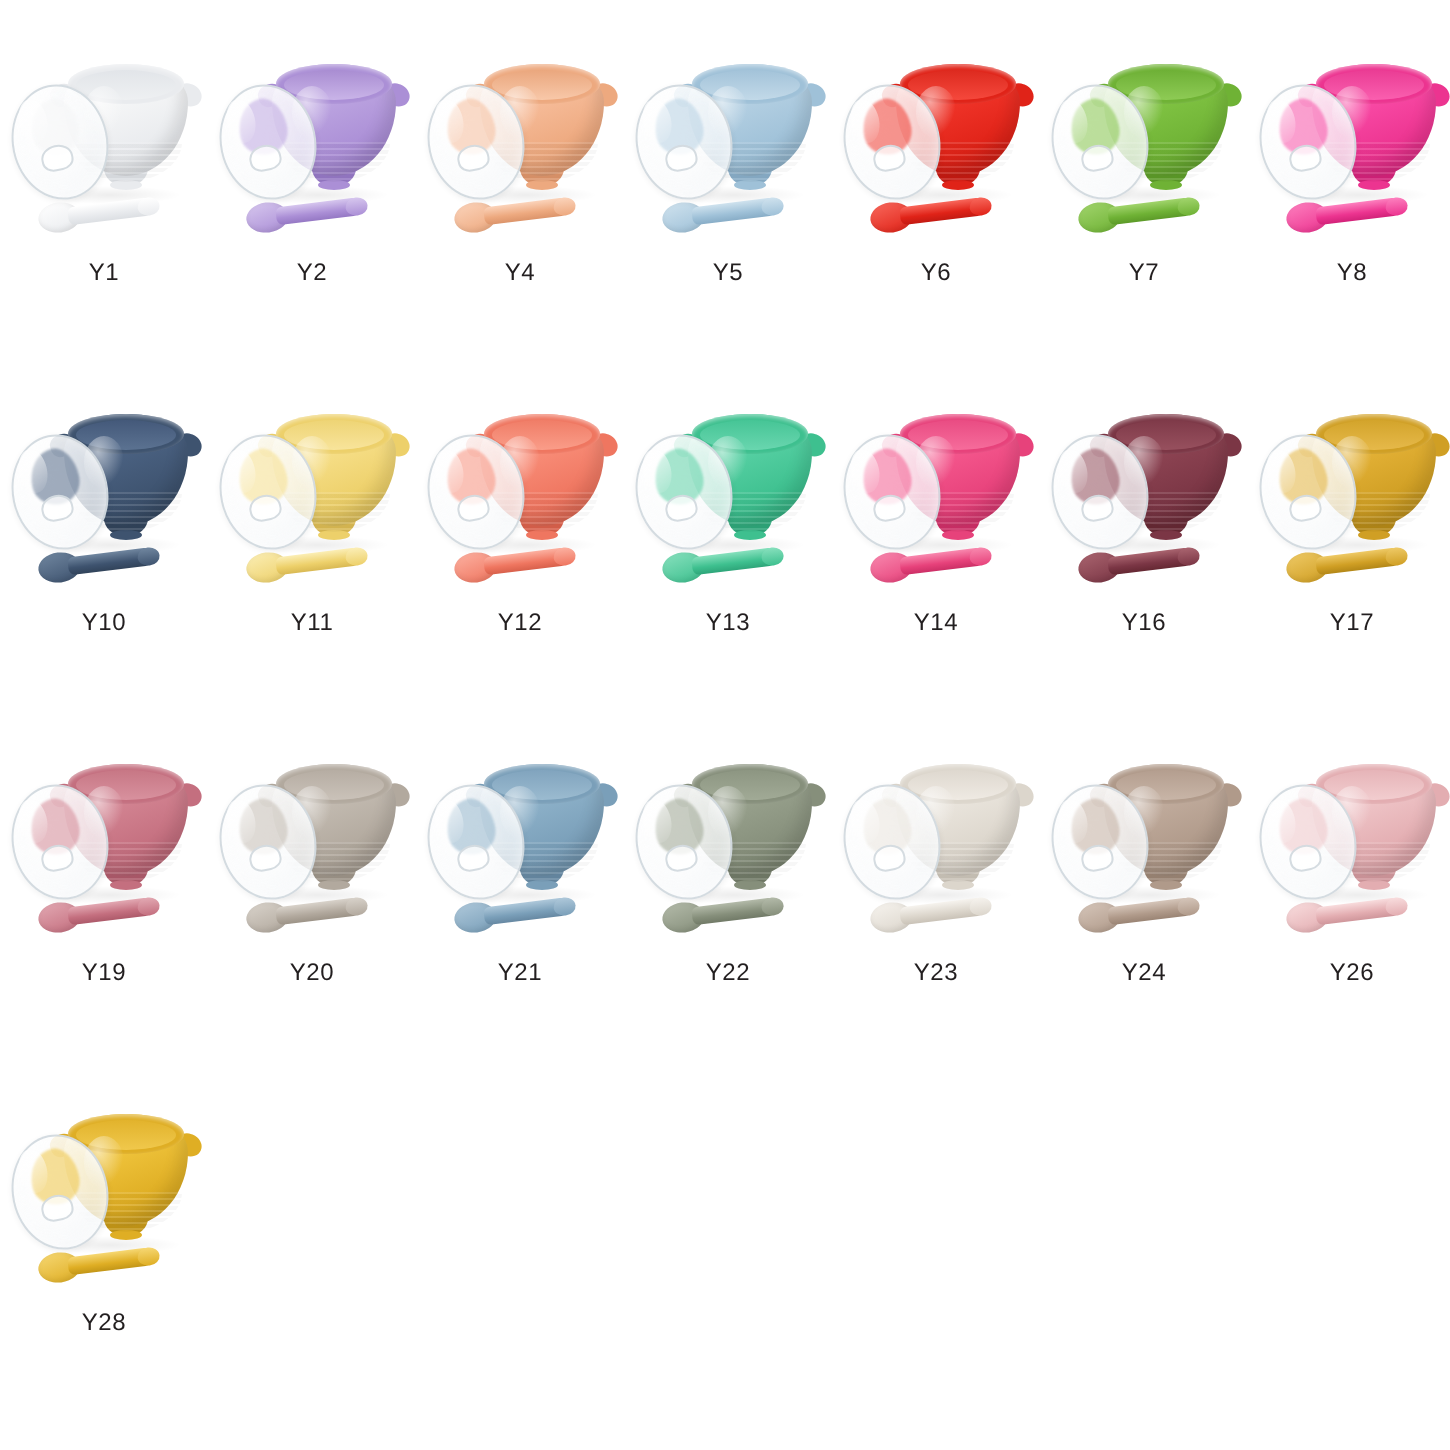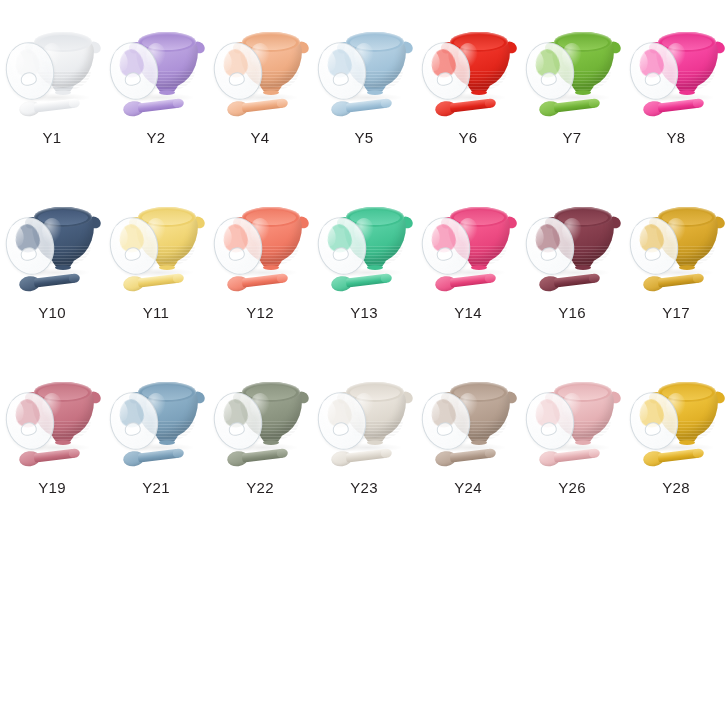--- a/index.html
+++ b/index.html
@@ -199,21 +199,21 @@
   .shadow{
     position:absolute;
     left:16px; top:75px;
     width:70px;height:9px;
     border-radius:50%;
     background:radial-gradient(ellipse at center, rgba(0,0,0,.07), rgba(0,0,0,0) 72%);
   }
   
   .label{
     margin-top:2px;
-    font-size:15px;
+    font-size:12px;
     color:#231f20;
     letter-spacing:.3px;
     text-align:center;
     line-height:1;
   }
 </style>
 </head>
 <body>
 
 <div id="grid">
@@ -600,20 +600,46 @@
           <div class="lid-knob"></div>
           <div class="lid-sheen"></div>
         </div>
         <div class="spoon">
           <div class="spoon-bowl"></div>
           <div class="spoon-handle"></div>
         </div>
       </div>
       <div class="label">Y19</div>
     </div>
+    <div class="cell" style="--c-base: #c2bab0; --c-hi: #d8d2ca; --c-mid: #b2a99e; --c-sh: #9c9387; --c-in: #cac2b9; --c-in-sh: #b6ada3;">
+      <div class="stage">
+        <div class="shadow"></div>
+        <div class="bowl-wrap">
+          <div class="ear left"></div>
+          <div class="ear right"></div>
+          <div class="suction"></div>
+          <div class="bowl"></div>
+          <div class="ribs"></div>
+          <div class="rim"></div>
+          <div class="inner"></div>
+          <div class="gloss"></div>
+        </div>
+        <div class="lid">
+          <div class="lid-body"></div>
+          <div class="lid-tint"></div>
+          <div class="lid-knob"></div>
+          <div class="lid-sheen"></div>
+        </div>
+        <div class="spoon">
+          <div class="spoon-bowl"></div>
+          <div class="spoon-handle"></div>
+        </div>
+      </div>
+      <div class="label">Y20</div>
+    </div>
     <div class="cell" style="--c-base: #8cb0c8; --c-hi: #aec8da; --c-mid: #7a9fb9; --c-sh: #6688a2; --c-in: #9bbbd0; --c-in-sh: #81a4be;">
       <div class="stage">
         <div class="shadow"></div>
         <div class="bowl-wrap">
           <div class="ear left"></div>
           <div class="ear right"></div>
           <div class="suction"></div>
           <div class="bowl"></div>
           <div class="ribs"></div>
           <div class="rim"></div>

